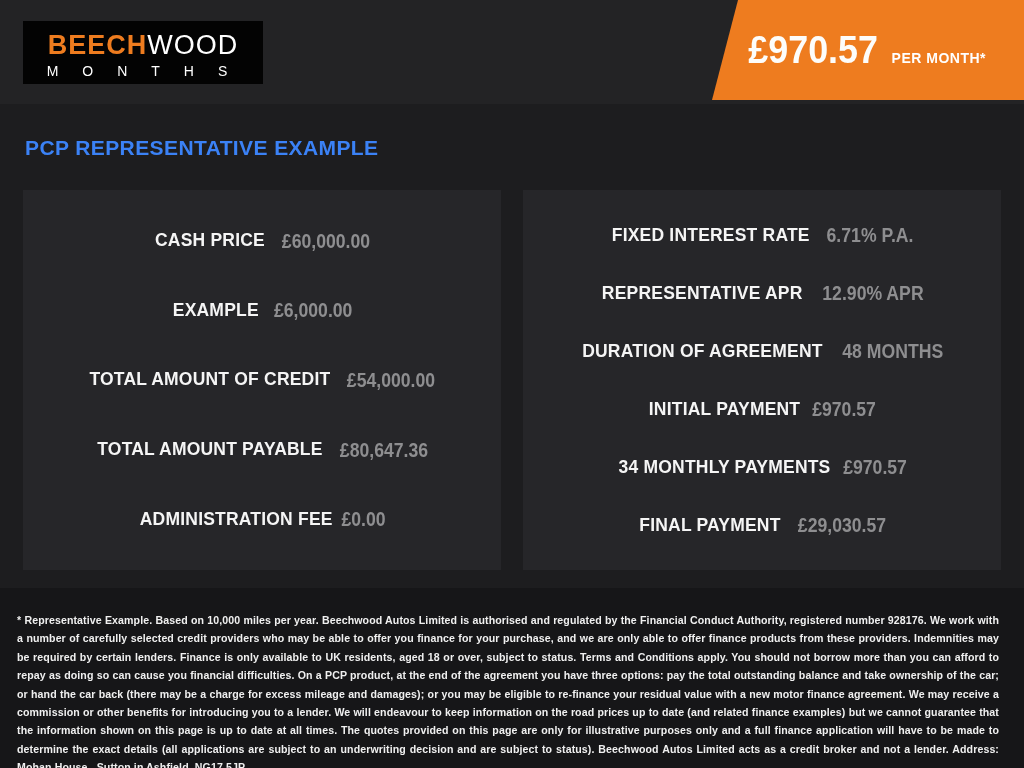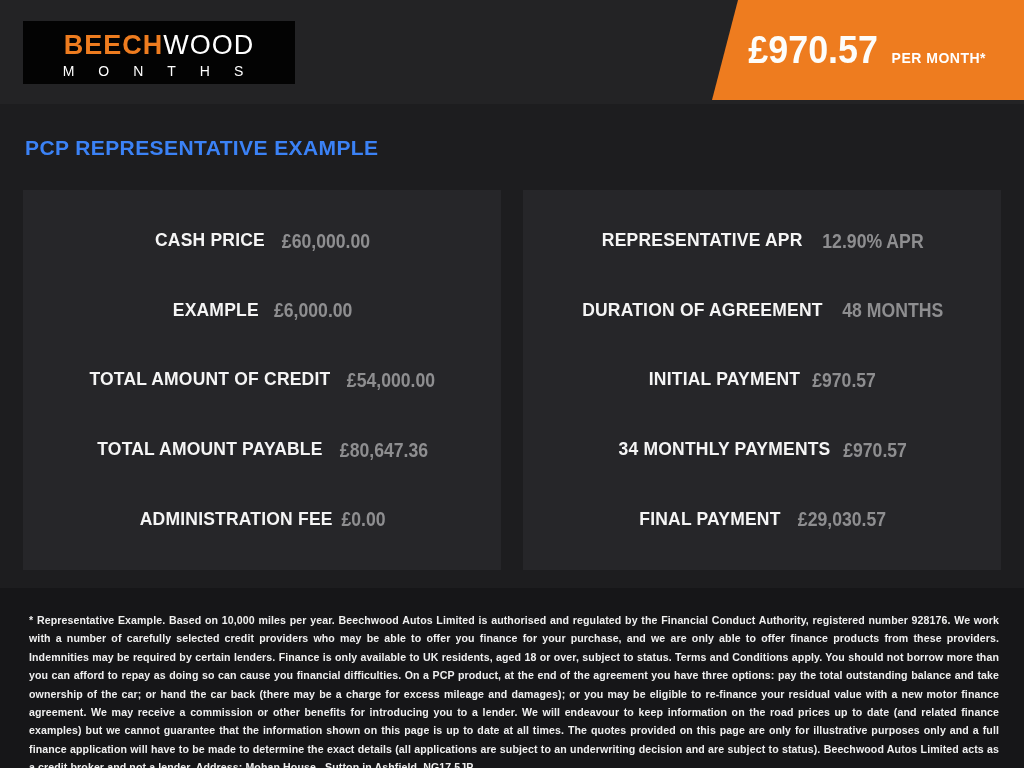--- a/index.html
+++ b/index.html
@@ -13,21 +13,21 @@
   }
 
   
   .header {
     position: absolute; top: 0; left: 0;
     width: 1024px; height: 104px;
     background: #232325;
   }
   .logo-box {
     position: absolute; top: 21px; left: 23px;
-    width: 272px; height: 63px;
+    width: 240px; height: 63px;
     background: #030303;
     display: flex; flex-direction: column;
     align-items: center; justify-content: center;
     padding-top: 4px;
   }
   .logo-main {
     font-size: 27px; font-weight: 700; letter-spacing: 1px;
     line-height: 1; white-space: nowrap;
   }
   .logo-main .part1 { color: #ee7c1f; }
@@ -99,21 +99,21 @@
     font-size: 21px; font-weight: 700;
     white-space: nowrap;
     transform: scaleX(0.84); transform-origin: right center;
   }
 
   
   .footer {
     position: absolute; top: 588px; left: 0;
     width: 1024px; height: 180px;
     background: #161618;
-    padding: 23px 25px 0 29px;
+    padding: 23px 25px 0 17px;
   }
   .disclaimer {
     color: #f0f0f0;
     font-size: 10.6px; font-weight: 700;
     line-height: 18.4px;
     text-align: justify;
     letter-spacing: 0.1px;
   }
 </style>
 </head>
@@ -151,20 +151,24 @@
       <span class="row-value">£80,647.36</span>
     </div>
     <div class="finance-row">
       <span class="row-label">ADMINISTRATION FEE</span>
       <span class="row-value">£0.00</span>
     </div>
   </div>
 
   <div class="panel right">
     <div class="finance-row">
+      <span class="row-label">FIXED INTEREST RATE</span>
+      <span class="row-value">6.71% P.A.</span>
+    </div>
+    <div class="finance-row">
       <span class="row-label">REPRESENTATIVE APR</span>
       <span class="row-value">12.90% APR</span>
     </div>
     <div class="finance-row">
       <span class="row-label">DURATION OF AGREEMENT</span>
       <span class="row-value">48 MONTHS</span>
     </div>
     <div class="finance-row">
       <span class="row-label">INITIAL PAYMENT</span>
       <span class="row-value">£970.57</span>

